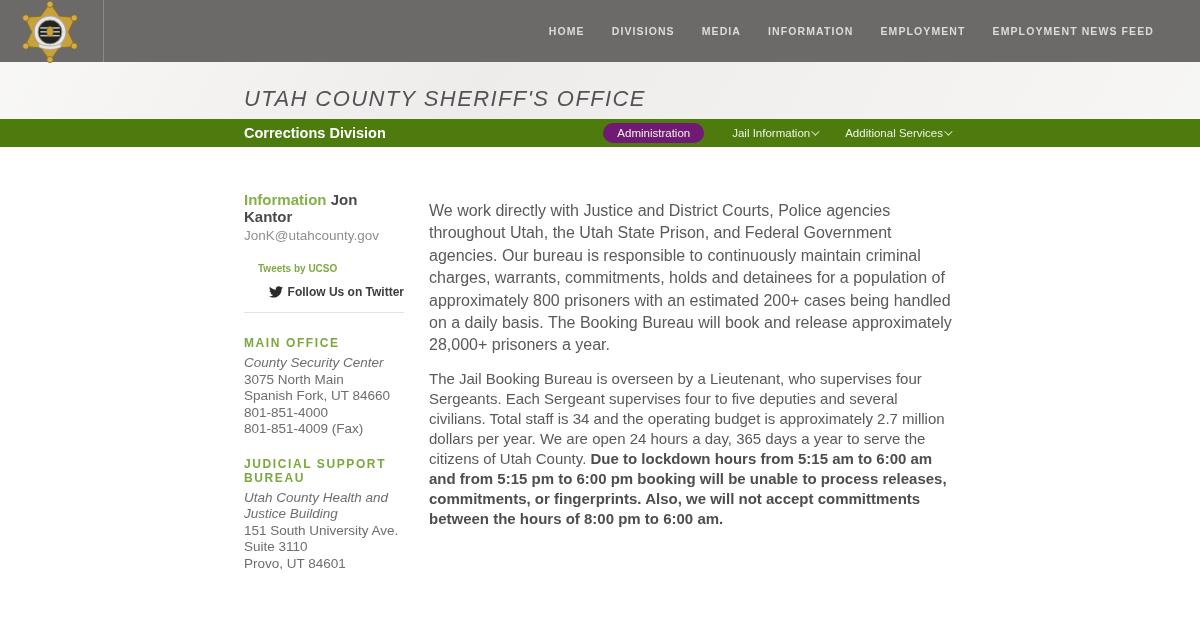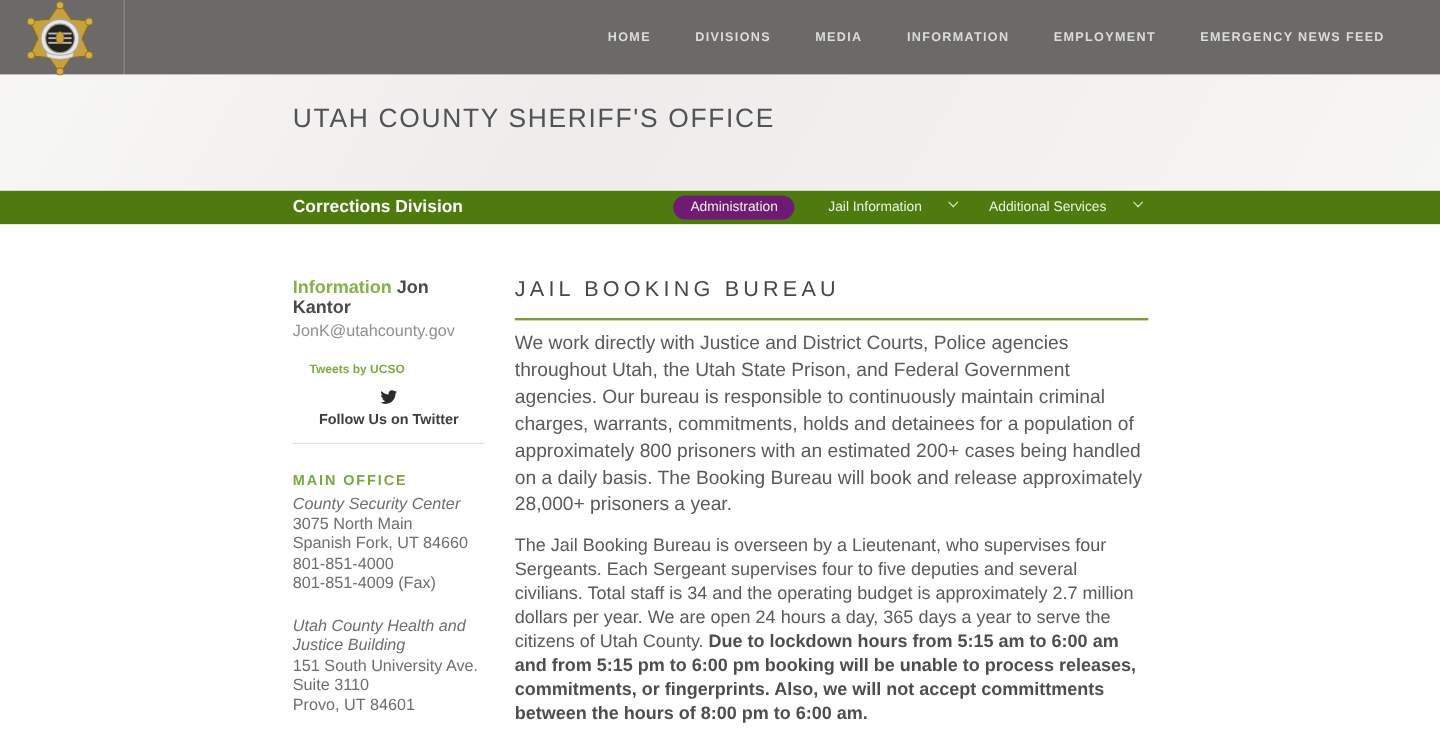--- a/index.html
+++ b/index.html
@@ -5,54 +5,54 @@
   * { margin:0; padding:0; box-sizing:border-box; }
   html,body { width:1200px; height:620px; overflow:hidden; background:#fff;
               font-family:"Liberation Sans", sans-serif; }
 
   
   .topbar { position:relative; height:62px; background:#6b6a68; }
   .logo-wrap { position:absolute; left:18px; top:1px; width:64px; height:62px; }
   .topbar-sep { position:absolute; left:103px; top:0; width:1px; height:62px;
                 background:rgba(255,255,255,0.22); }
   .topnav { position:absolute; right:46px; top:0; height:62px; display:flex;
-            align-items:center; gap:37px; }
+            align-items:center; gap:27px; }
   .topnav a { color:#dcdcda; text-decoration:none; font-size:10.5px; font-weight:700;
               letter-spacing:1.1px; white-space:nowrap; }
 
   
-  .masthead { height:97px; background:#f1f0ee;
-              background-image:linear-gradient(120deg, rgba(255,255,255,.5) 0%, rgba(0,0,0,0.015) 40%, rgba(255,255,255,.4) 100%); }
+  .masthead { height:57px; background:#f1f0ee;
+              background-image:linear-gradient(120deg, rgba(255,255,255,.5) 0%, rgba(0,0,0,0.015) 40%, rgba(255,255,255,.4) 100%);font-style:italic; }
   .masthead h1 { padding:24px 0 0 244px; font-size:22px; font-weight:500;
                  letter-spacing:1.4px; color:#525257; }
 
   
   .division-bar { height:28px; background:#4e7b0d; display:flex; align-items:center;
                   padding:0 250px 0 244px; }
   .division-title { color:#fff; font-size:14.5px; font-weight:700; }
   .division-menu { margin-left:auto; display:flex; align-items:center; gap:28px; }
   .division-menu .pill { background:#701a75; border-radius:13px; padding:4px 14px;
                          color:#eef3e3; font-size:11.5px; text-decoration:none; }
   .division-menu a.plain { color:#eef3e3; font-size:11.5px; text-decoration:none;
-                           display:flex; gap:22px; }
+                           display:flex; align-items:center; gap:1px; }
   .chev { width:6px; height:6px; border-right:1.5px solid #d9e3c4;
           border-bottom:1.5px solid #d9e3c4; transform:rotate(45deg) translateY(-2px); display:inline-block; }
 
   
   .content { display:flex; background:#fff; padding:44px 0 0 244px; }
   .sidebar { width:160px; margin-right:25px; flex:none; }
   .article { width:528px; flex:none; }
 
   
   .person { font-size:15px; font-weight:700; color:#4a4a4e; margin-bottom:3px; }
   .person .rank { color:#85b04a; }
   .email { font-size:13.5px; color:#8f8f93; margin-bottom:15px; }
   .tweets a { font-size:10px; font-weight:600; color:#7fa944; text-decoration:none;margin-left:14px; }
   .follow-row { margin-top:9px; text-align:right; font-size:12px; font-weight:600;
-                color:#3d3d41; display:flex; justify-content:flex-end; align-items:center; gap:5px;flex-direction:column; }
+                color:#3d3d41; display:flex; justify-content:flex-end; align-items:center; gap:5px; }
   .follow-row a { color:#3d3d41; text-decoration:none; }
   .side-rule { border:none; border-top:1px solid #e4e3e1; margin:13px 0 23px; }
   .side-heading { font-size:12px; font-weight:700; letter-spacing:1.8px; color:#55555a;
                   margin-bottom:19px; }
   .office-heading { font-size:12px; font-weight:700; letter-spacing:1.6px; color:#7aa83e;
                     margin-bottom:5px; }
   .addr { font-size:13.5px; color:#6e6e72; line-height:16.5px; }
   .addr .it { font-style:italic; }
   .office + .office { margin-top:19px; }
 
@@ -85,21 +85,21 @@
       <path d="M20,44 Q32,49 44,44 L43,48 Q32,52 21,48 Z" fill="#e8e6e2" stroke="#a9a59d" stroke-width="0.8"></path>
     </svg>
   </div>
   <div class="topbar-sep"></div>
   <nav class="topnav">
     <a href="#">HOME</a>
     <a href="#">DIVISIONS</a>
     <a href="#">MEDIA</a>
     <a href="#">INFORMATION</a>
     <a href="#">EMPLOYMENT</a>
-    <a href="#">EMERGENCY NEWS FEED</a>
+    <a href="#">EMPLOYMENT NEWS FEED</a>
   </nav>
 </header>
 
 <section class="masthead">
   <h1>UTAH COUNTY SHERIFF'S OFFICE</h1>
 </section>
 
 <nav class="division-bar">
   <span class="division-title">Corrections Division</span>
   <div class="division-menu">
@@ -137,29 +137,29 @@
       <div class="addr">
         <div class="it">County Security Center</div>
         <div>3075 North Main</div>
         <div>Spanish Fork, UT 84660</div>
         <div>801-851-4000</div>
         <div>801-851-4009 (Fax)</div>
       </div>
     </div>
 
     <div class="office">
+      <div class="office-heading">JUDICIAL SUPPORT BUREAU</div>
       <div class="addr">
         <div class="it">Utah County Health and Justice Building</div>
         <div>151 South University Ave.</div>
         <div>Suite 3110</div>
         <div>Provo, UT 84601</div>
 
       </div>
     </div>
   </aside>
 
   <article class="article">
-    <h2>JAIL BOOKING BUREAU</h2>
     <p class="p1">We work directly with Justice and District Courts, Police agencies throughout Utah, the Utah State Prison, and Federal Government agencies. Our bureau is responsible to continuously maintain criminal charges, warrants, commitments, holds and detainees for a population of approximately 800 prisoners with an estimated 200+ cases being handled on a daily basis. The Booking Bureau will book and release approximately 28,000+ prisoners a year.</p>
     <p class="p2"><span>The Jail Booking Bureau is overseen by a Lieutenant, who supervises four Sergeants. Each Sergeant supervises four to five deputies and several civilians. Total staff is 34 and the operating budget is approximately 2.7 million dollars per year. We are open 24 hours a day, 365 days a year to serve the citizens of Utah County. </span><b>Due to lockdown hours from 5:15 am to 6:00 am and from 5:15 pm to 6:00 pm booking will be unable to process releases, commitments, or fingerprints. Also, we will not accept committments between the hours of 8:00 pm to 6:00 am.</b></p>
 
   </article>
 </main>
 
 </body></html>

